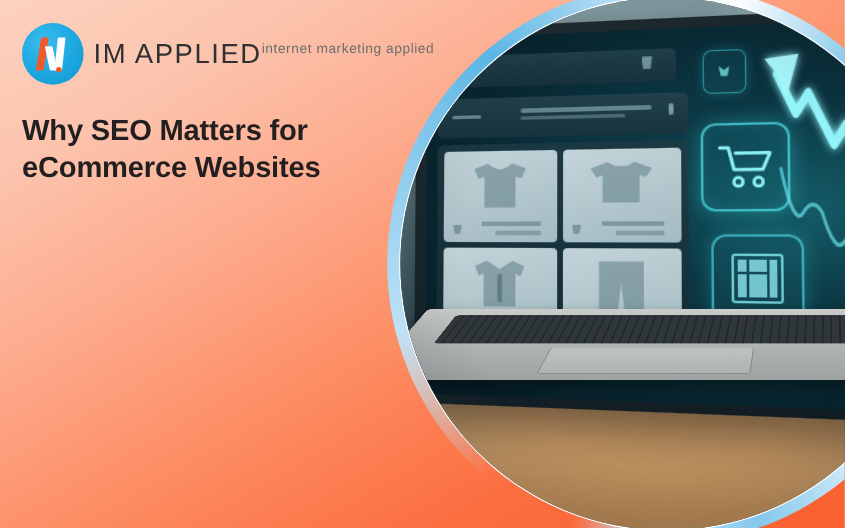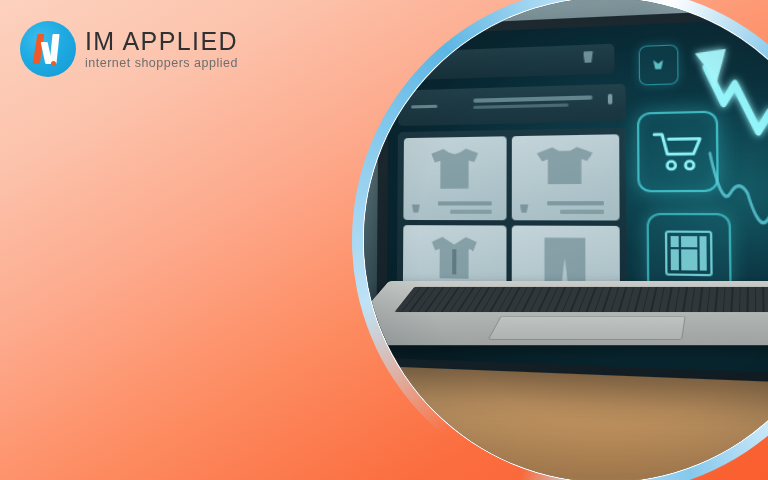--- a/index.html
+++ b/index.html
@@ -46,21 +46,21 @@
     width:7px; border-radius:1px;
   }
   .logo-mark .stroke-a { left:15px; height:30px; background:#f05a28; transform:skewX(-9deg); }
   .logo-mark .stroke-b { left:23px; height:22px; background:#fdfdfd; transform:skewX(12deg); }
   .logo-mark .stroke-c { left:31px; height:30px; background:#fdfdfd; transform:skewX(-6deg); }
   .logo-mark .dot {
     position:absolute; left:31px; bottom:11px;
     width:5px; height:5px; border-radius:50%; background:#f05a28;
   }
 
-  .logo-text { display:flex; flex-direction:column; justify-content:center; }
+  .logo-text { display:flex; flex-direction:row; justify-content:center; }
   .logo-name {
     font-size:25px; letter-spacing:1.4px; color:#2f3032;
     font-weight:400; line-height:1.05; white-space:nowrap;
   }
   .logo-tag {
     font-size:12.5px; color:#6d6e70; letter-spacing:.5px;
     margin-top:1px; white-space:nowrap;
   }
 
   .headline {
@@ -389,24 +389,25 @@
 
     <div class="logo-row">
       <div class="logo-mark">
         <span class="stroke-a"></span>
         <span class="stroke-b"></span>
         <span class="stroke-c"></span>
         <span class="dot"></span>
       </div>
       <div class="logo-text">
         <div class="logo-name">IM APPLIED</div>
-        <div class="logo-tag">internet shoppers applied</div>
+        <div class="logo-tag">internet marketing applied</div>
       </div>
     </div>
 
+    <h1 class="headline">Why SEO Matters for eCommerce Websites</h1>
 
   </div>
 
   <div class="photo-wrap">
 
     <div class="ring"></div>
     <div class="ring-hi"></div>
 
     <div class="photo">
 

